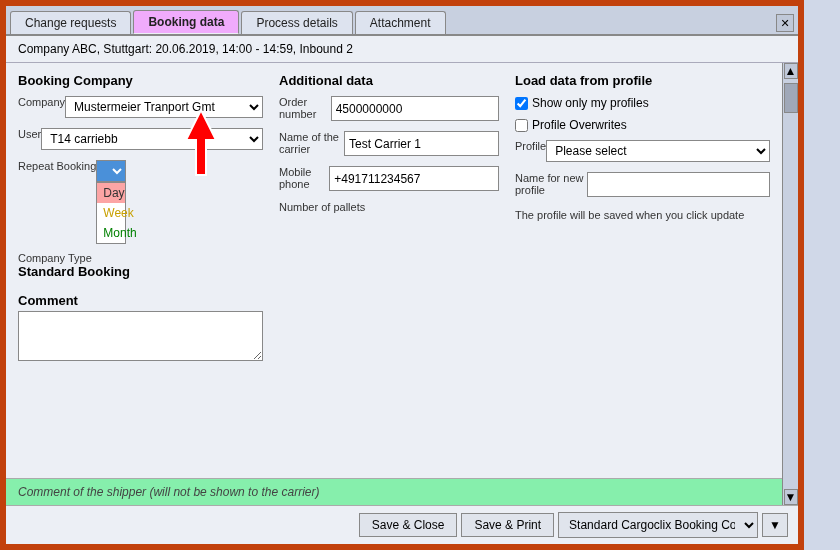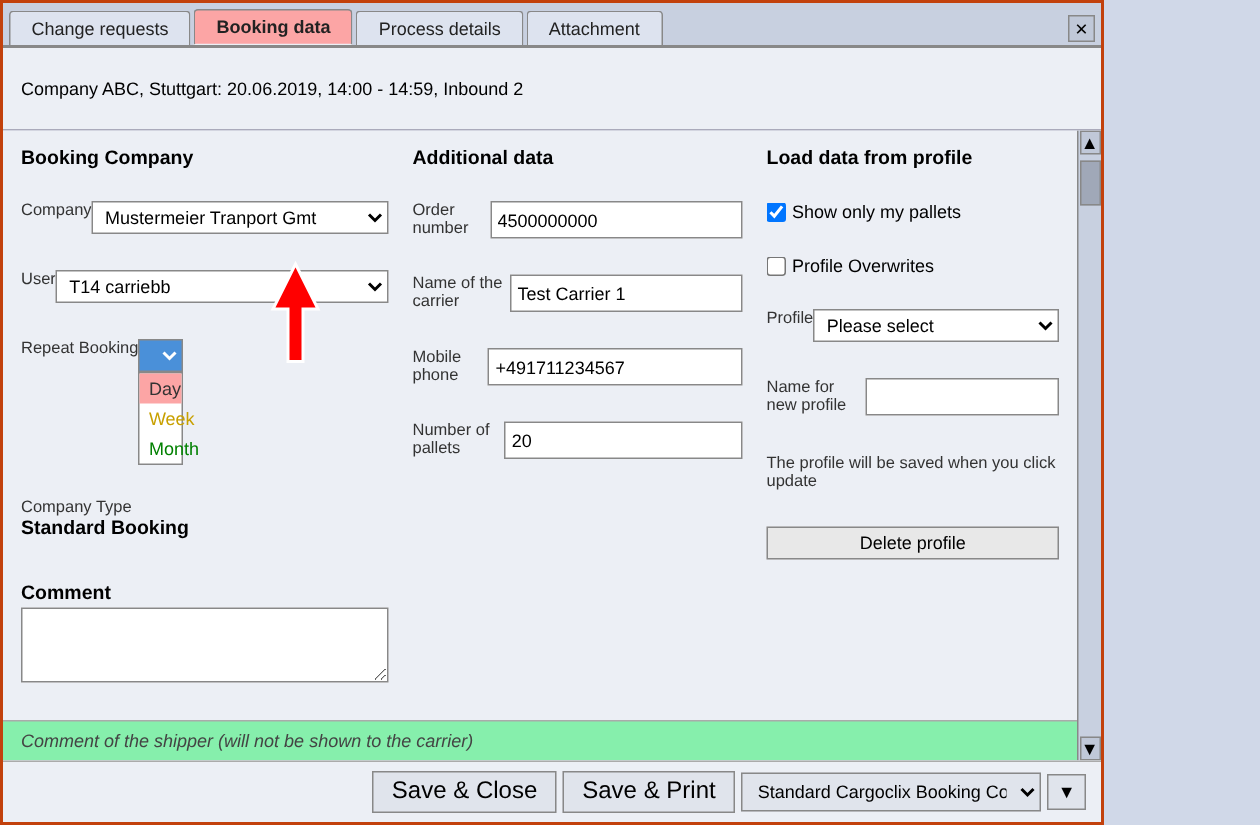--- a/index.html
+++ b/index.html
@@ -1,33 +1,33 @@
 <!DOCTYPE html>
 <html><head>
   <meta charset="utf-8">
   <style>
     * { box-sizing: border-box; margin: 0; padding: 0; font-family: Arial, sans-serif; font-size: 12px; }
     body { background: #d0d8e8; width: 840px; height: 550px; overflow: hidden; }
 
-    .window { width: 736px; height: 550px; background: #eceff5; border: 2px solid #c2410c; display: flex; flex-direction: column; }
+    .window { width: 804px; height: 550px; background: #eceff5; border: 6px solid #c2410c; display: flex; flex-direction: column; }
 
     
     .tab-bar { display: flex; background: #c8d0e0; border-bottom: 2px solid #888; padding-top: 4px; padding-left: 4px; gap: 2px; align-items: flex-end; }
     .tab { padding: 4px 14px; border: 1px solid #888; border-bottom: none; cursor: pointer; background: #dde3ef; color: #222; border-radius: 3px 3px 0 0; }
-    .tab.active { background: #fca5a5; font-weight: bold; border-bottom: 1px solid #eceff5; }
+    .tab.active { background: #f0abfc; font-weight: bold; border-bottom: 1px solid #eceff5; }
     .tab-close { margin-left: auto; margin-right: 4px; margin-bottom: 2px; width: 18px; height: 18px; background: #c0c8d8; border: 1px solid #888; display: flex; align-items: center; justify-content: center; cursor: pointer; font-size: 11px; }
 
     
-    .header-info { padding: 20px 12px; font-size: 12px; border-bottom: 1px solid #aab; background: #eceff5; }
+    .header-info { padding: 6px 12px; font-size: 12px; border-bottom: 1px solid #aab; background: #eceff5; }
 
     
     .main-content { display: flex; flex: 1; padding: 10px 12px; gap: 16px; background: #eceff5; overflow: hidden; }
 
     
-    .section { display: flex; flex-direction: column; gap: 20px; }
+    .section { display: flex; flex-direction: column; gap: 6px; }
     .section-title { font-weight: bold; font-size: 13px; margin-bottom: 2px; }
 
     
     .booking-company { width: 245px; flex-shrink: 0; }
 
     .field-label { font-size: 11px; color: #333; margin-bottom: 1px; }
     .field-group { display: flex; flex-direction: row; margin-bottom: 4px; }
 
     select, input[type="text"], textarea {
       border: 1px solid #888;
@@ -62,21 +62,21 @@
 
     .checkbox-row { display: flex; align-items: center; gap: 4px; margin-bottom: 2px; }
     .checkbox-row input { width: auto; }
 
     .save-hint { font-size: 11px; color: #333; margin-top: 2px; margin-bottom: 4px; }
 
     .delete-profile-btn { width: 100%; padding: 3px 8px; background: #e8e8e8; border: 1px solid #888; cursor: pointer; font-size: 12px; }
 
     
     .bottom-bar { border-top: 1px solid #aaa; padding: 6px 10px; display: flex; align-items: center; justify-content: flex-end; gap: 4px; background: #eceff5; }
-    .bottom-btn { padding: 4px 12px; border: 1px solid #888; background: #e0e4ec; cursor: pointer; font-size: 16px; }
+    .bottom-btn { padding: 4px 12px; border: 1px solid #888; background: #e0e4ec; cursor: pointer; font-size: 12px; }
     .bottom-select { padding: 4px 6px; border: 1px solid #888; background: #e0e4ec; font-size: 12px; max-width: 200px; }
     .bottom-dropdown-btn { padding: 4px 6px; border: 1px solid #888; background: #e0e4ec; cursor: pointer; }
 
     
     .scroll-bar { width: 16px; background: #c8d0e0; border-left: 1px solid #888; display: flex; flex-direction: column; align-items: center; }
     .scroll-thumb { width: 14px; height: 30px; background: #a0a8b8; margin-top: 4px; border: 1px solid #888; }
 
     .content-area { display: flex; flex: 1; overflow: hidden; }
     .content-inner { flex: 1; display: flex; flex-direction: column; overflow: hidden; }
 
@@ -167,30 +167,29 @@
           </div>
 
           <div class="field-group">
             <div class="field-label">Mobile phone</div>
             <input type="text" value="+491711234567" style="">
           </div>
 
 
           <div class="field-group">
             <div class="field-label">Number of pallets</div>
-            <input type="text" value="20" style="">
           </div>
         </div>
 
         <div class="section load-profile">
           <div class="section-title">Load data from profile</div>
 
           <div class="checkbox-row">
             <input type="checkbox" checked="" style="">
-            <span>Show only my pallets</span>
+            <span>Show only my profiles</span>
           </div>
 
           <div class="checkbox-row">
             <input type="checkbox" style="">
             <span>Profile Overwrites</span>
           </div>
 
           <div class="field-group">
             <div class="field-label">Profile</div>
             <select>
@@ -198,21 +197,20 @@
             </select>
           </div>
 
           <div class="field-group">
             <div class="field-label">Name for new profile</div>
             <input type="text" style="">
           </div>
 
           <div class="save-hint">The profile will be saved when you click update</div>
 
-          <button class="delete-profile-btn">Delete profile</button>
         </div>
 
       </div>
 
       <div class="shipper-comment">Comment of the shipper (will not be shown to the carrier)</div>
     </div>
 
     <div class="scroll-bar">
       <div style="width:14px;height:16px;background:#c0c8d8;border:1px solid #888;display:flex;align-items:center;justify-content:center;cursor:pointer;">▲</div>
       <div class="scroll-thumb"></div>

